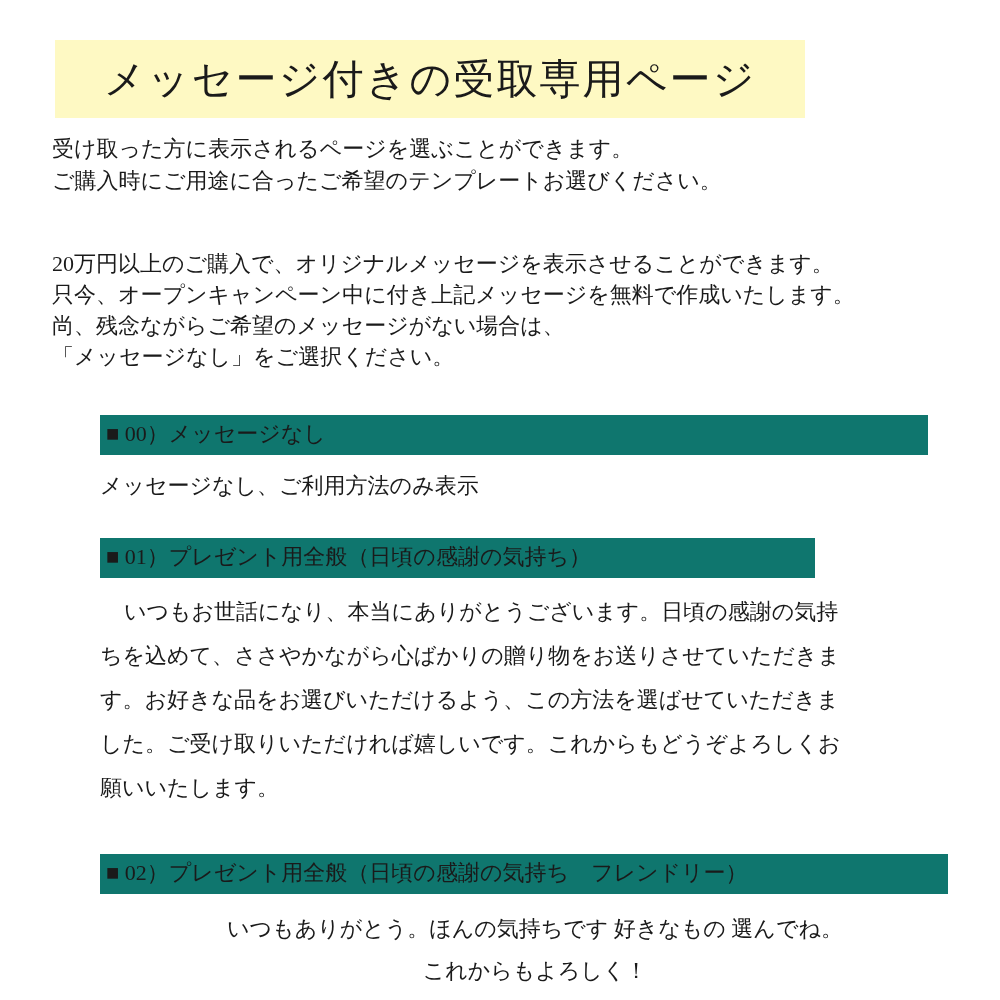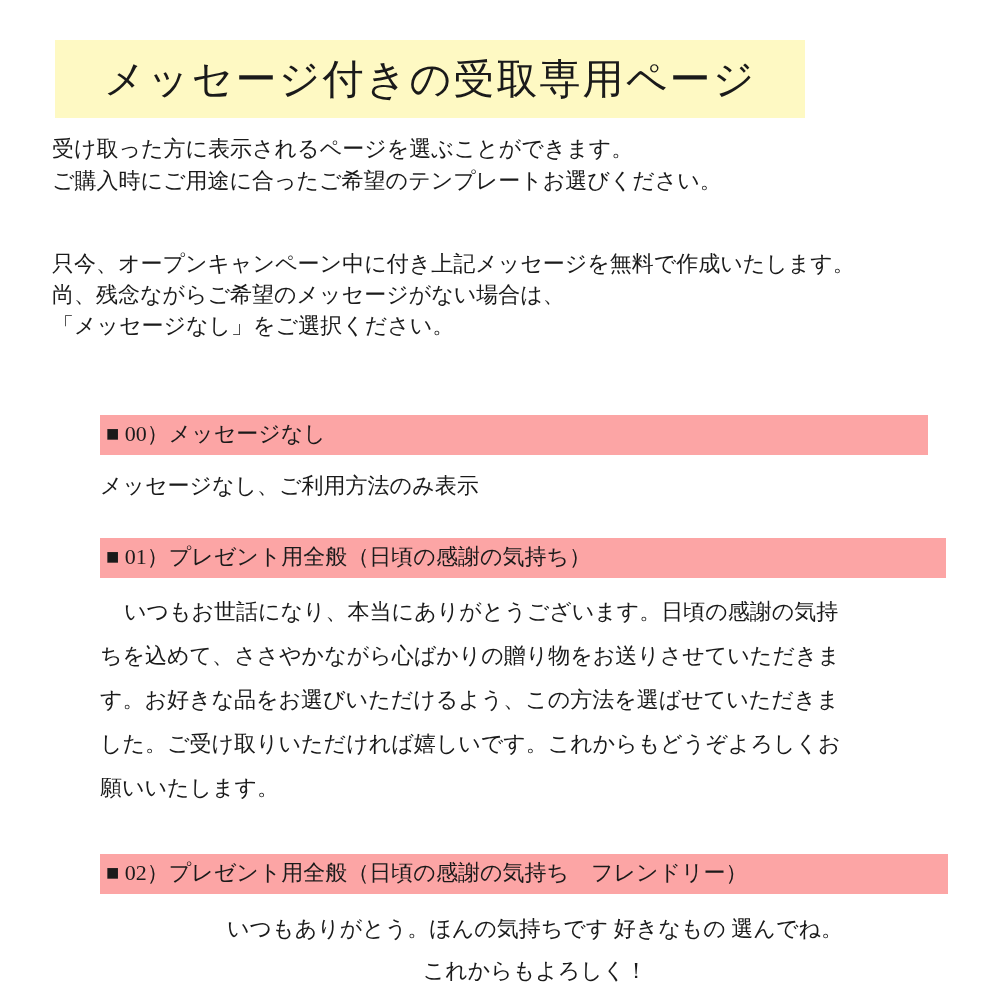--- a/index.html
+++ b/index.html
@@ -69,21 +69,21 @@
     white-space: nowrap;
   }
 
   
   .section {
     position: absolute;
     left: 100px;
     width: 848px;
   }
   .section-header {
-    background: #fca5a5;
+    background: #0f766e;
     font-size: 22px;
     line-height: 34px;
     padding: 2px 6px 4px 6px;
     color: #1a1a1a;
     white-space: nowrap;
     box-sizing: border-box;
   }
   .section-body {
     margin-top: 12px;
     font-size: 22px;
@@ -101,21 +101,21 @@
     margin-top: 14px;
   }
   .section-body.compact .body-line {
     text-indent: 22px;
     text-align: center;
   }
 
   #section-00 { top: 415px; }
   #section-00 .section-header { width: 828px; }
   #section-01 { top: 538px; }
-  #section-01 .section-header { width: 846px; }
+  #section-01 .section-header { width: 715px; }
   #section-02 { top: 840px; margin-top: 14px; }
   #section-02 .section-header { width: 848px; }
 
   .sec00-body {
     margin-top: 14px;
     font-size: 22px;
     line-height: 34px;
     white-space: nowrap;
   }
 </style>
@@ -127,20 +127,21 @@
   <div class="title-banner">
     <div class="title-text">メッセージ付きの受取専用ページ</div>
   </div>
 
   <div class="intro-block">
     <div class="intro-line">受け取った方に表示されるページを選ぶことができます。</div>
     <div class="intro-line">ご購入時にご用途に合ったご希望のテンプレートお選びください。</div>
   </div>
 
   <div class="note-block">
+    <div class="note-line">20万円以上のご購入で、オリジナルメッセージを表示させることができます。</div>
     <div class="note-line">只今、オープンキャンペーン中に付き上記メッセージを無料で作成いたします。</div>
     <div class="note-line">尚、残念ながらご希望のメッセージがない場合は、</div>
     <div class="note-line">「メッセージなし」をご選択ください。</div>
   </div>
 
   <div class="section" id="section-00">
     <div class="section-header">■ 00）メッセージなし</div>
     <div class="sec00-body">メッセージなし、ご利用方法のみ表示</div>
   </div>
 

